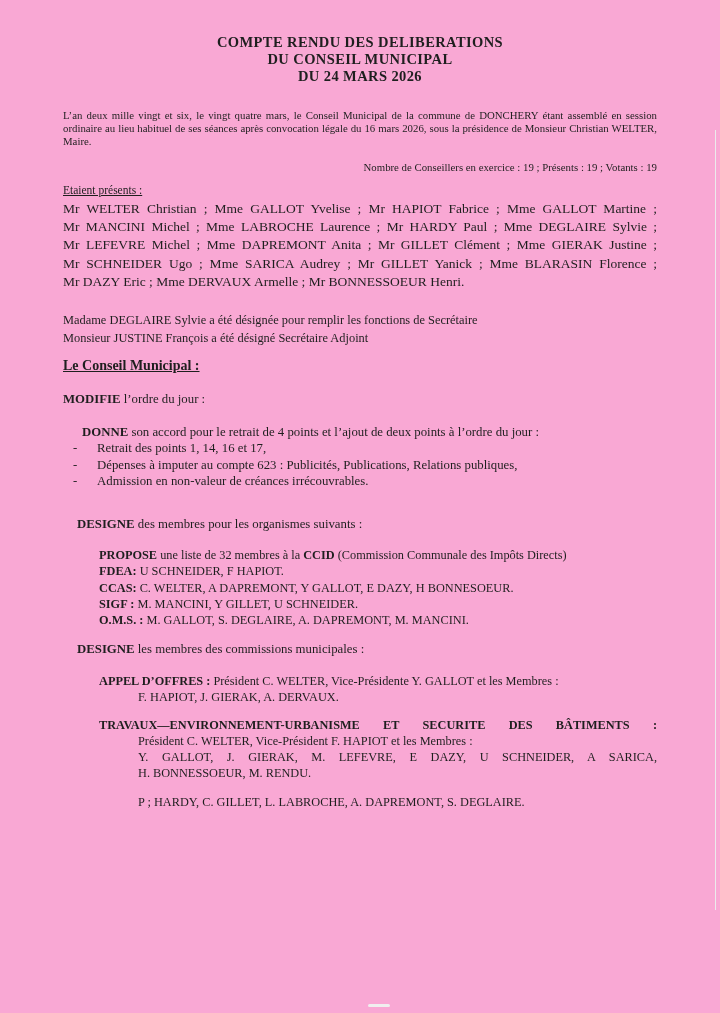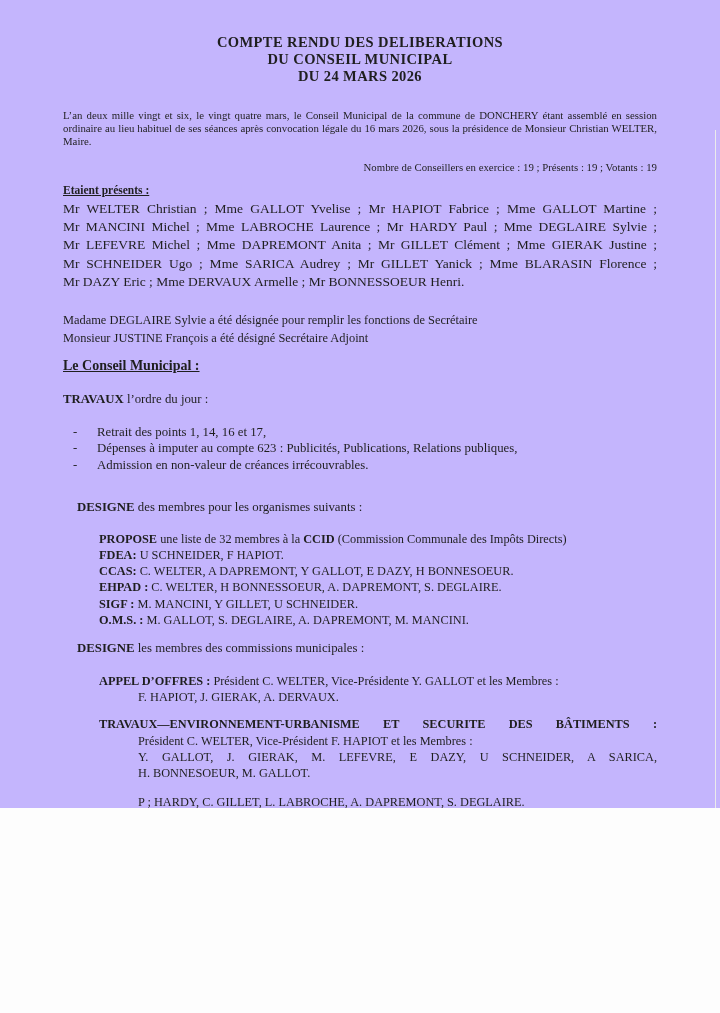--- a/index.html
+++ b/index.html
@@ -5,22 +5,22 @@
   html, body { margin: 0; padding: 0; }
   body {
     width: 720px; height: 1013px;
     background: #fdfdfd;
     font-family: "Liberation Serif", serif;
     color: #1f1f1f;
     -webkit-font-smoothing: antialiased;
   }
   .page {
     position: relative;
-    width: 720px; height: 808px;
-    background: #c4b5fd;
+    width: 720px; height: 1013px;
+    background: #f9a8d4;
     overflow: hidden;
   }
   .content {
     position: absolute;
     left: 63px; top: 0;
     width: 594px;
   }
   p { margin: 0; }
 
   .title-block { margin-top: 34px; text-align: center; }
@@ -39,21 +39,21 @@
   }
   .counts {
     margin-top: 13px;
     font-size: 10.8px;
     text-align: right;
   }
 
   .sub-heading {
     margin-top: 11px;
     font-size: 11.5px;
-    font-weight: bold;
+    font-weight: normal;
     text-decoration: underline;
   }
   .present-lines { margin-top: 4px; }
   .present-line {
     font-size: 13.5px;
     line-height: 18.2px;
   }
   .stretch {
     text-align: justify;
     -moz-text-align-last: justify;
@@ -143,59 +143,59 @@
 
 
     <div class="secretary">
       <p>Madame DEGLAIRE Sylvie a été désignée pour remplir les fonctions de Secrétaire</p>
       <p>Monsieur JUSTINE François a été désigné Secrétaire Adjoint</p>
     </div>
 
     <p class="council-heading">Le Conseil Municipal :</p>
 
 
-    <p class="action mt-modifie"><b>TRAVAUX</b><span> l’ordre du jour :</span></p>
+    <p class="action mt-modifie"><b>MODIFIE</b><span> l’ordre du jour :</span></p>
 
     <div class="donne-block">
+      <p class="action donne-lead"><b>DONNE</b><span> son accord pour le retrait de 4 points et l’ajout de deux points à l’ordre du jour :</span></p>
       <div class="action dash-item">
           <span class="dash">-</span>
           <span>Retrait des points 1, 14, 16 et 17,</span>
         </div>
       <div class="action dash-item">
           <span class="dash">-</span>
           <span>Dépenses à imputer au compte 623 : Publicités, Publications, Relations publiques,</span>
         </div>
       <div class="action dash-item">
           <span class="dash">-</span>
           <span>Admission en non-valeur de créances irrécouvrables.</span>
         </div>
     </div>
 
     <p class="action designe1"><b>DESIGNE</b><span> des membres pour les organismes suivants :</span></p>
 
     <div class="organisms">
       <p><b>PROPOSE</b><span> une liste de 32 membres à la </span><b>CCID</b><span> (Commission Communale des Impôts Directs)</span></p>
       <p><b>FDEA:</b><span> U SCHNEIDER, F HAPIOT.</span></p>
       <p><b>CCAS:</b><span> C. WELTER, A DAPREMONT, Y GALLOT, E DAZY, H BONNESOEUR.</span></p>
-      <p><b>EHPAD :</b><span> C. WELTER, H BONNESSOEUR, A. DAPREMONT, S. DEGLAIRE.</span></p>
       <p><b>SIGF :</b><span> M. MANCINI, Y GILLET, U SCHNEIDER.</span></p>
       <p><b>O.M.S. :</b><span> M. GALLOT, S. DEGLAIRE, A. DAPREMONT, M. MANCINI.</span></p>
     </div>
 
     <p class="action designe2"><b>DESIGNE</b><span> les membres des commissions municipales :</span></p>
 
     <div class="commissions">
       <p><b>APPEL D’OFFRES :</b><span> Président C. WELTER, Vice-Présidente Y. GALLOT et les Membres :</span></p>
       <p class="sub-indent">F. HAPIOT, J. GIERAK, A. DERVAUX.</p>
 
       <div class="travaux-block">
         <p class="stretch"><b>TRAVAUX—ENVIRONNEMENT-URBANISME ET SECURITE DES BÂTIMENTS :</b></p>
         <p class="sub-indent">Président C. WELTER, Vice-Président F. HAPIOT et les Membres :</p>
         <p class="sub-indent stretch">Y. GALLOT, J. GIERAK, M. LEFEVRE, E DAZY, U SCHNEIDER, A SARICA,</p>
-        <p class="sub-indent">H. BONNESOEUR, M. GALLOT.</p>
+        <p class="sub-indent">H. BONNESSOEUR, M. RENDU.</p>
       </div>
 
       <div class="scolaire-block">
         <p class="sub-indent">P ; HARDY, C. GILLET, L. LABROCHE, A. DAPREMONT, S. DEGLAIRE.</p>
       </div>
     </div>
 
   </div>
 </div>
 

